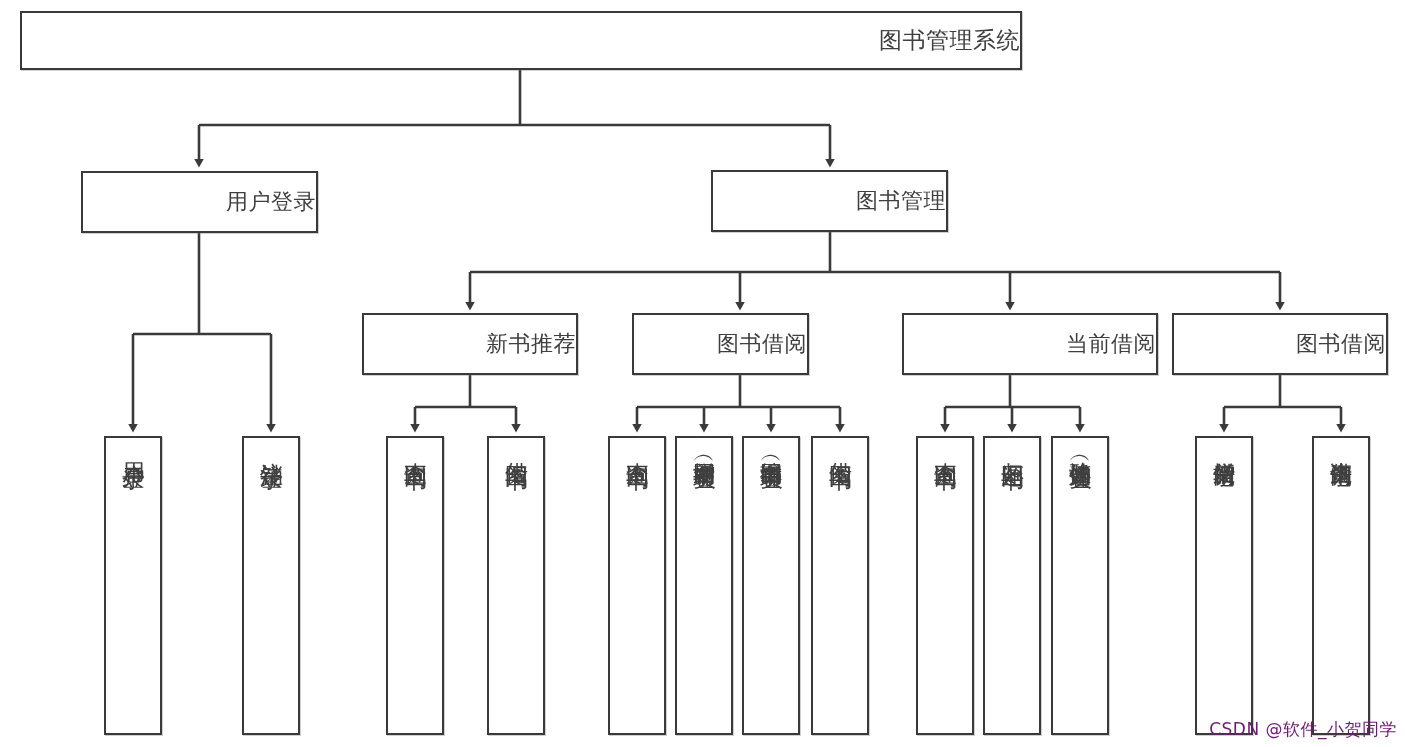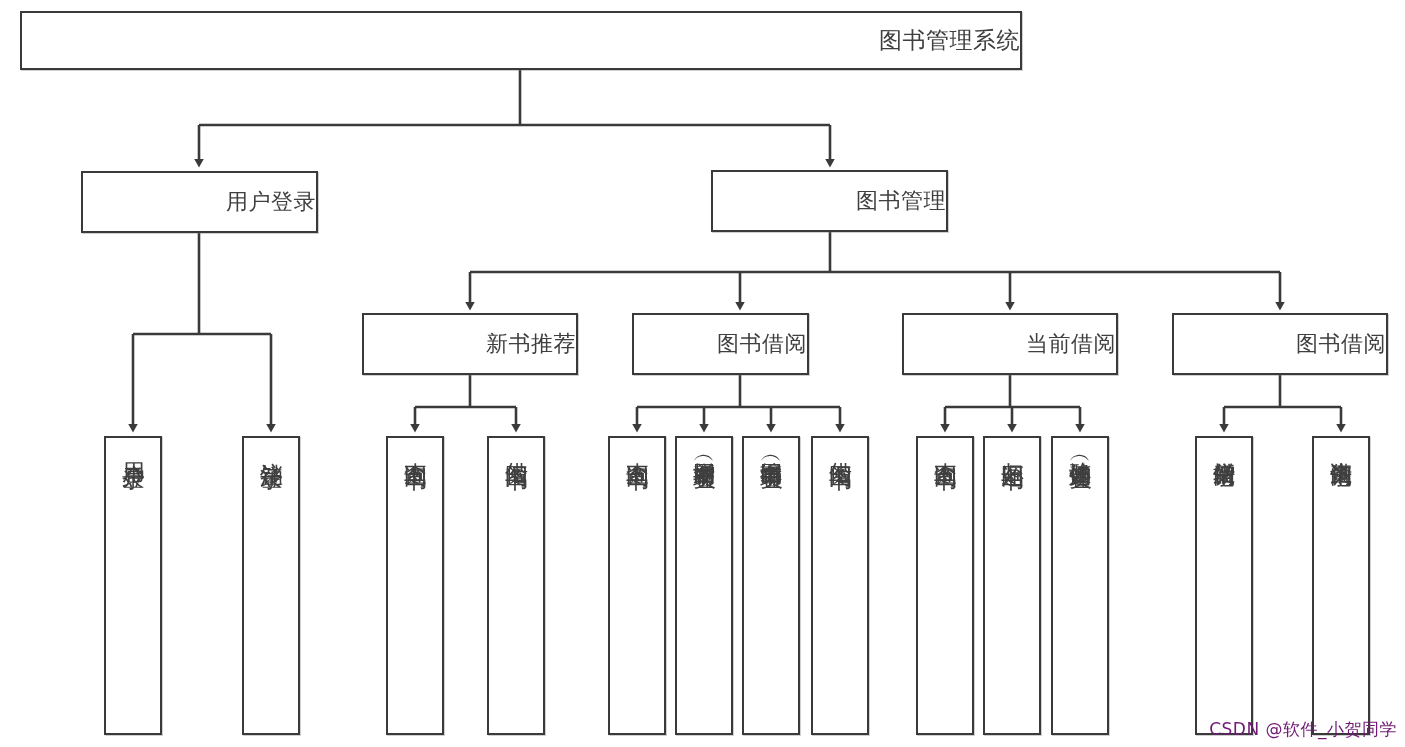--- a/index.html
+++ b/index.html
@@ -144,21 +144,21 @@
   <div class="node h" style="left:711px; top:170px; width:237px; height:62px;">
     <span class="label">图书管理</span>
   </div>
 
   <div class="node h" style="left:362px; top:313px; width:216px; height:62px;">
     <span class="label">新书推荐</span>
   </div>
   <div class="node h" style="left:632px; top:313px; width:177px; height:62px;padding-left:32px;">
     <span class="label">图书借阅</span>
   </div>
-  <div class="node h" style="left:902px; top:313px; width:216px; height:62px;">
+  <div class="node h" style="left:902px; top:313px; width:256px; height:62px;">
     <span class="label">当前借阅</span>
   </div>
   <div class="node h" style="left:1172px; top:313px; width:216px; height:62px;">
     <span class="label">图书借阅</span>
   </div>
 
   <div class="node v" style="left:104px; top:436px; width:58px; height:299px;">
     <span class="label">用户登录</span>
   </div>
   <div class="node v" style="left:242px; top:436px; width:58px; height:299px;">

